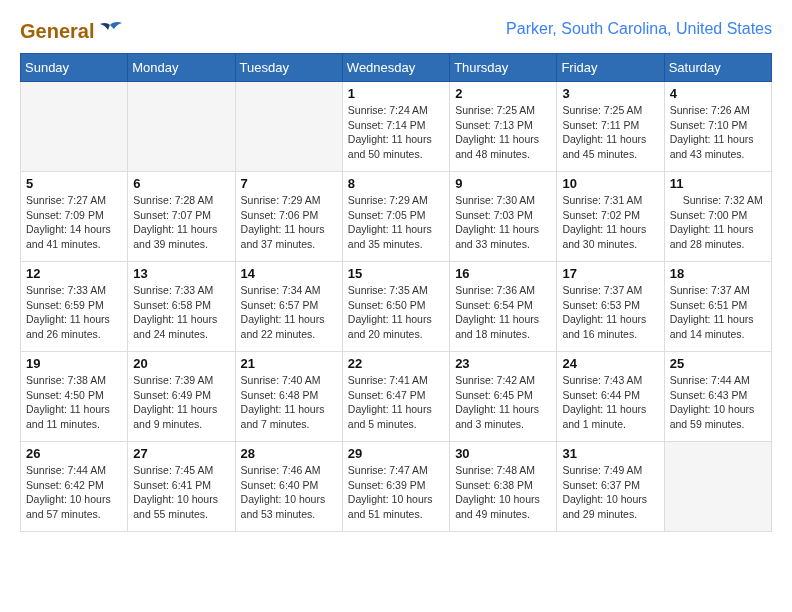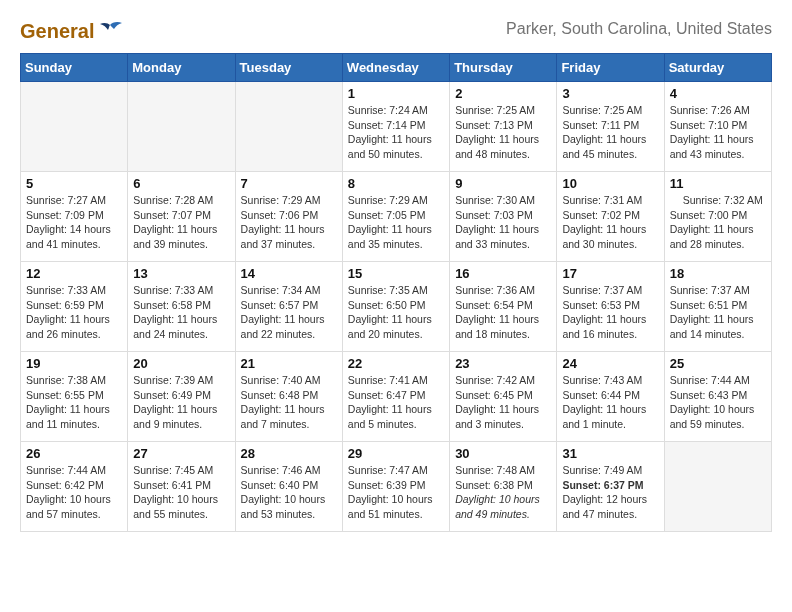--- a/index.html
+++ b/index.html
@@ -29,32 +29,32 @@
     .title-section {
       text-align: right;
     }
     .month-title {
       font-size: 36px;
       font-weight: bold;
       color: #1a1a1a;
     }
     .location {
       font-size: 16px;
-      color: #737373;
+      color: #3b82f6;
     }
     .calendar {
       width: 100%;
       border-collapse: collapse;
       border: 1px solid #ccc;
     }
     .calendar th {
       background: #2e6db4;
       color: #fff;
       font-size: 13px;
-      font-weight: bold;
+      font-weight: normal;
       padding: 6px 4px;
       text-align: left;
       border: 1px solid #2055a0;
     }
     .calendar td {
       vertical-align: top;
       border: 1px solid #ddd;
       padding: 4px 5px;
       width: calc(100% / 7);
       min-height: 80px;
@@ -267,21 +267,21 @@
             <span style="display: block;">Sunset: 6:51 PM</span>
             <span style="display: block;">Daylight: 11 hours and 14 minutes.</span>
           </div>
         </td>
       </tr>
       <tr class="week-row">
         <td>
           <span class="day-number">19</span>
           <div class="day-info">
             <span style="display: block;">Sunrise: 7:38 AM</span>
-            <span style="display: block;">Sunset: 6:55 PM</span>
+            <span style="display: block;">Sunset: 4:50 PM</span>
             <span style="display: block;">Daylight: 11 hours and 11 minutes.</span>
           </div>
         </td>
         <td>
           <span class="day-number">20</span>
           <div class="day-info">
             <span style="display: block;">Sunrise: 7:39 AM</span>
             <span style="display: block;">Sunset: 6:49 PM</span>
             <span style="display: block;">Daylight: 11 hours and 9 minutes.</span>
           </div>
@@ -358,27 +358,27 @@
             <span style="display: block;">Sunrise: 7:47 AM</span>
             <span style="display: block;">Sunset: 6:39 PM</span>
             <span style="display: block;">Daylight: 10 hours and 51 minutes.</span>
           </div>
         </td>
         <td>
           <span class="day-number">30</span>
           <div class="day-info">
             <span style="display: block;">Sunrise: 7:48 AM</span>
             <span style="display: block;">Sunset: 6:38 PM</span>
-            <span style="display: block; font-style: italic;">Daylight: 10 hours and 49 minutes.</span>
+            <span style="display: block;">Daylight: 10 hours and 49 minutes.</span>
           </div>
         </td>
         <td>
           <span class="day-number">31</span>
           <div class="day-info">
             <span style="display: block;">Sunrise: 7:49 AM</span>
-            <span style="display: block; font-weight: bold;">Sunset: 6:37 PM</span>
-            <span style="display: block;">Daylight: 12 hours and 47 minutes.</span>
+            <span style="display: block;">Sunset: 6:37 PM</span>
+            <span style="display: block;">Daylight: 10 hours and 29 minutes.</span>
           </div>
         </td>
         <td class="empty"></td>
       </tr>
     </tbody>
 </table>
 
 </body></html>

